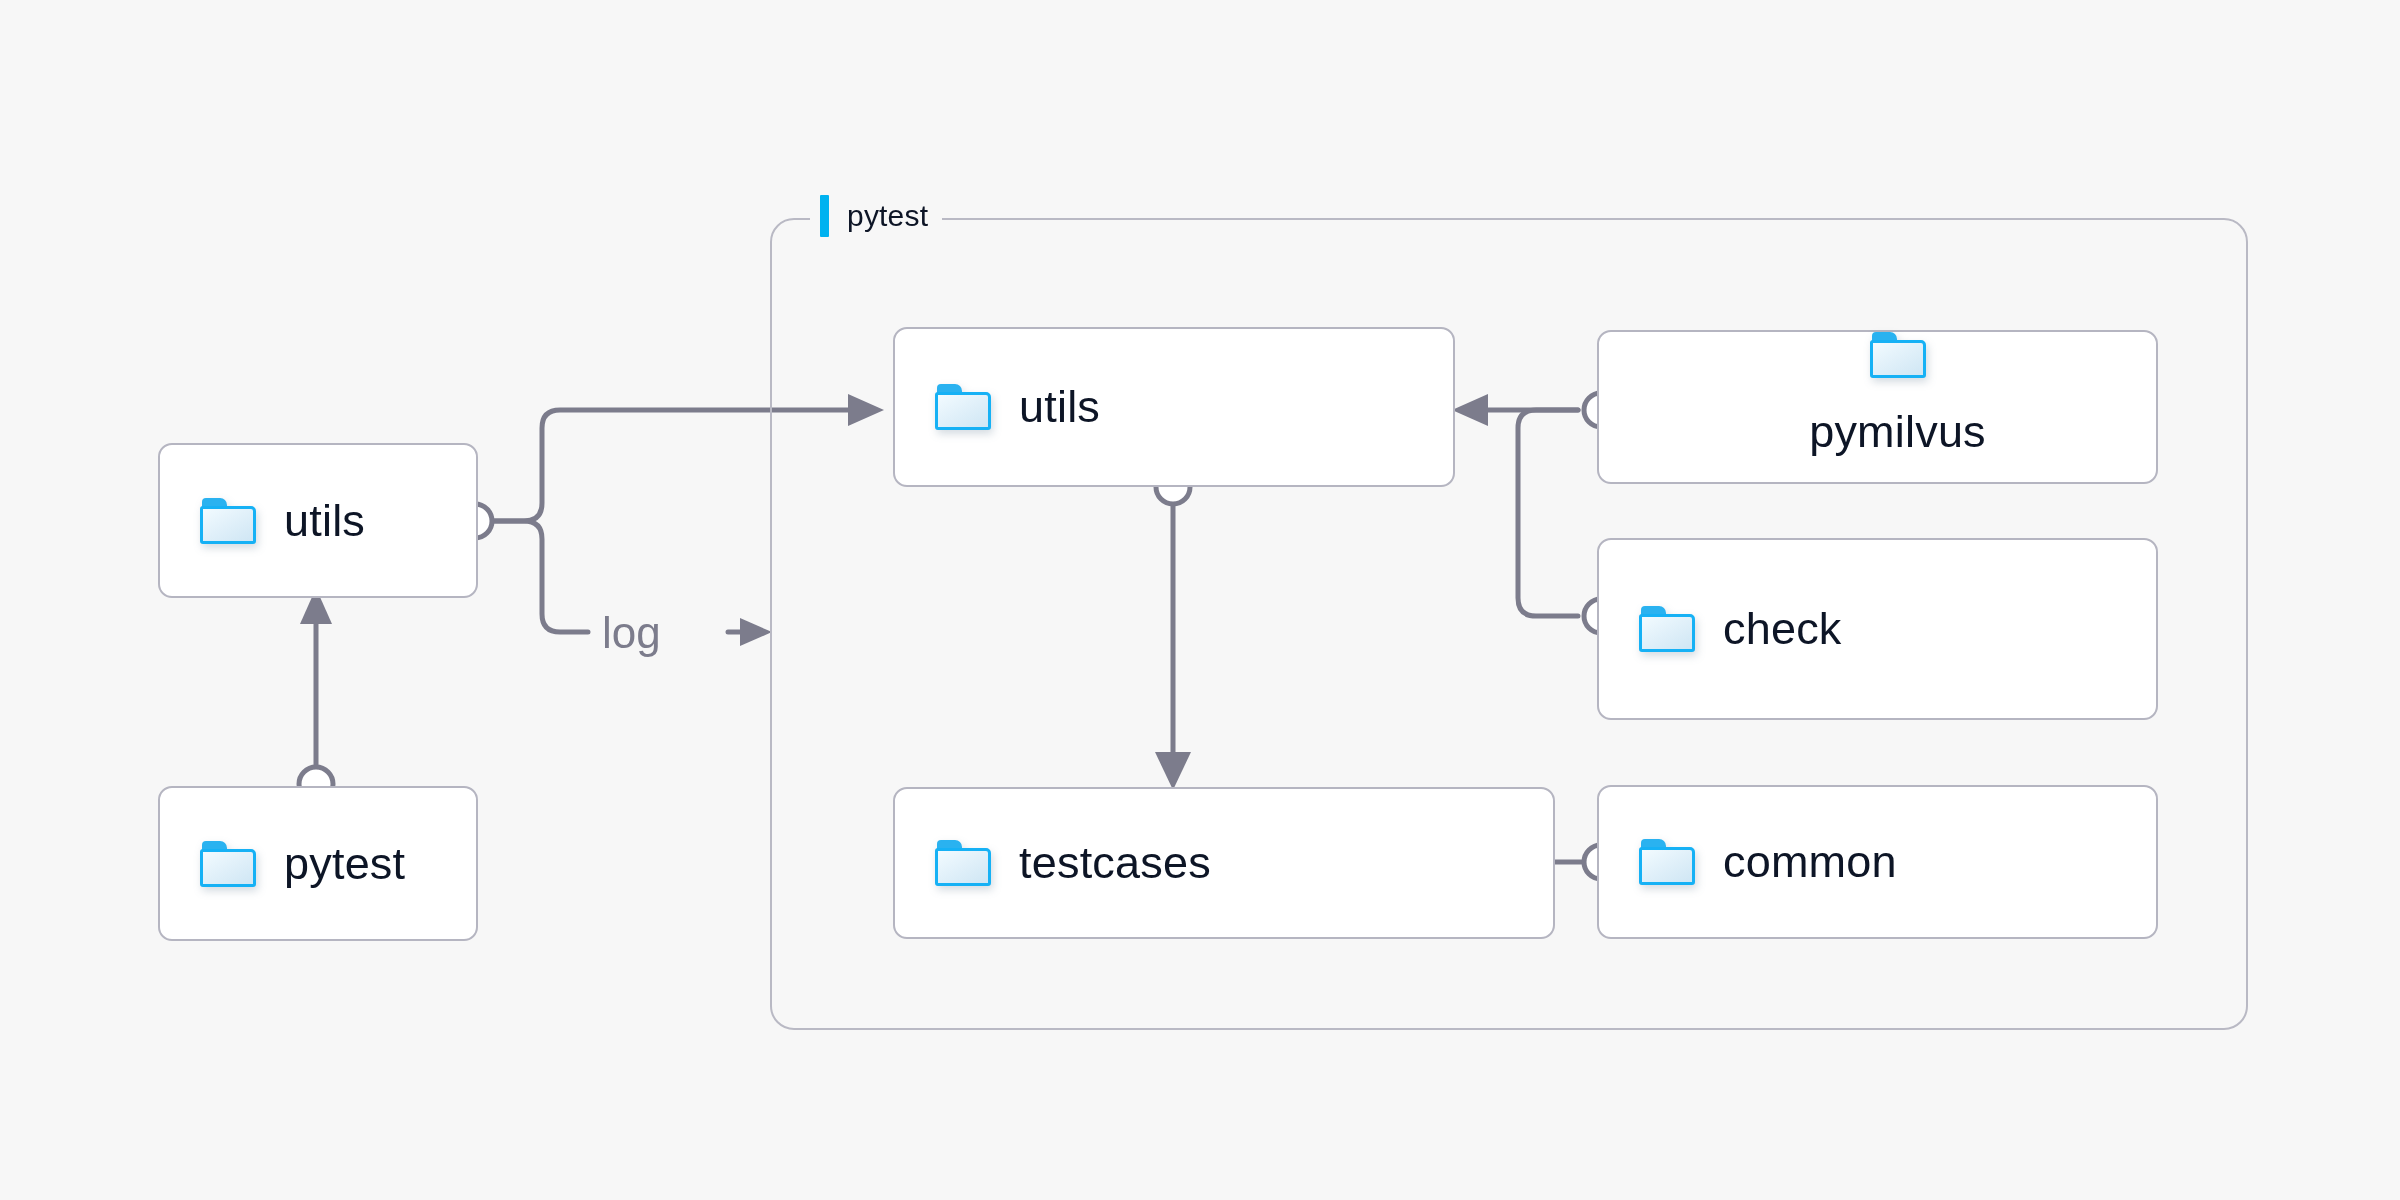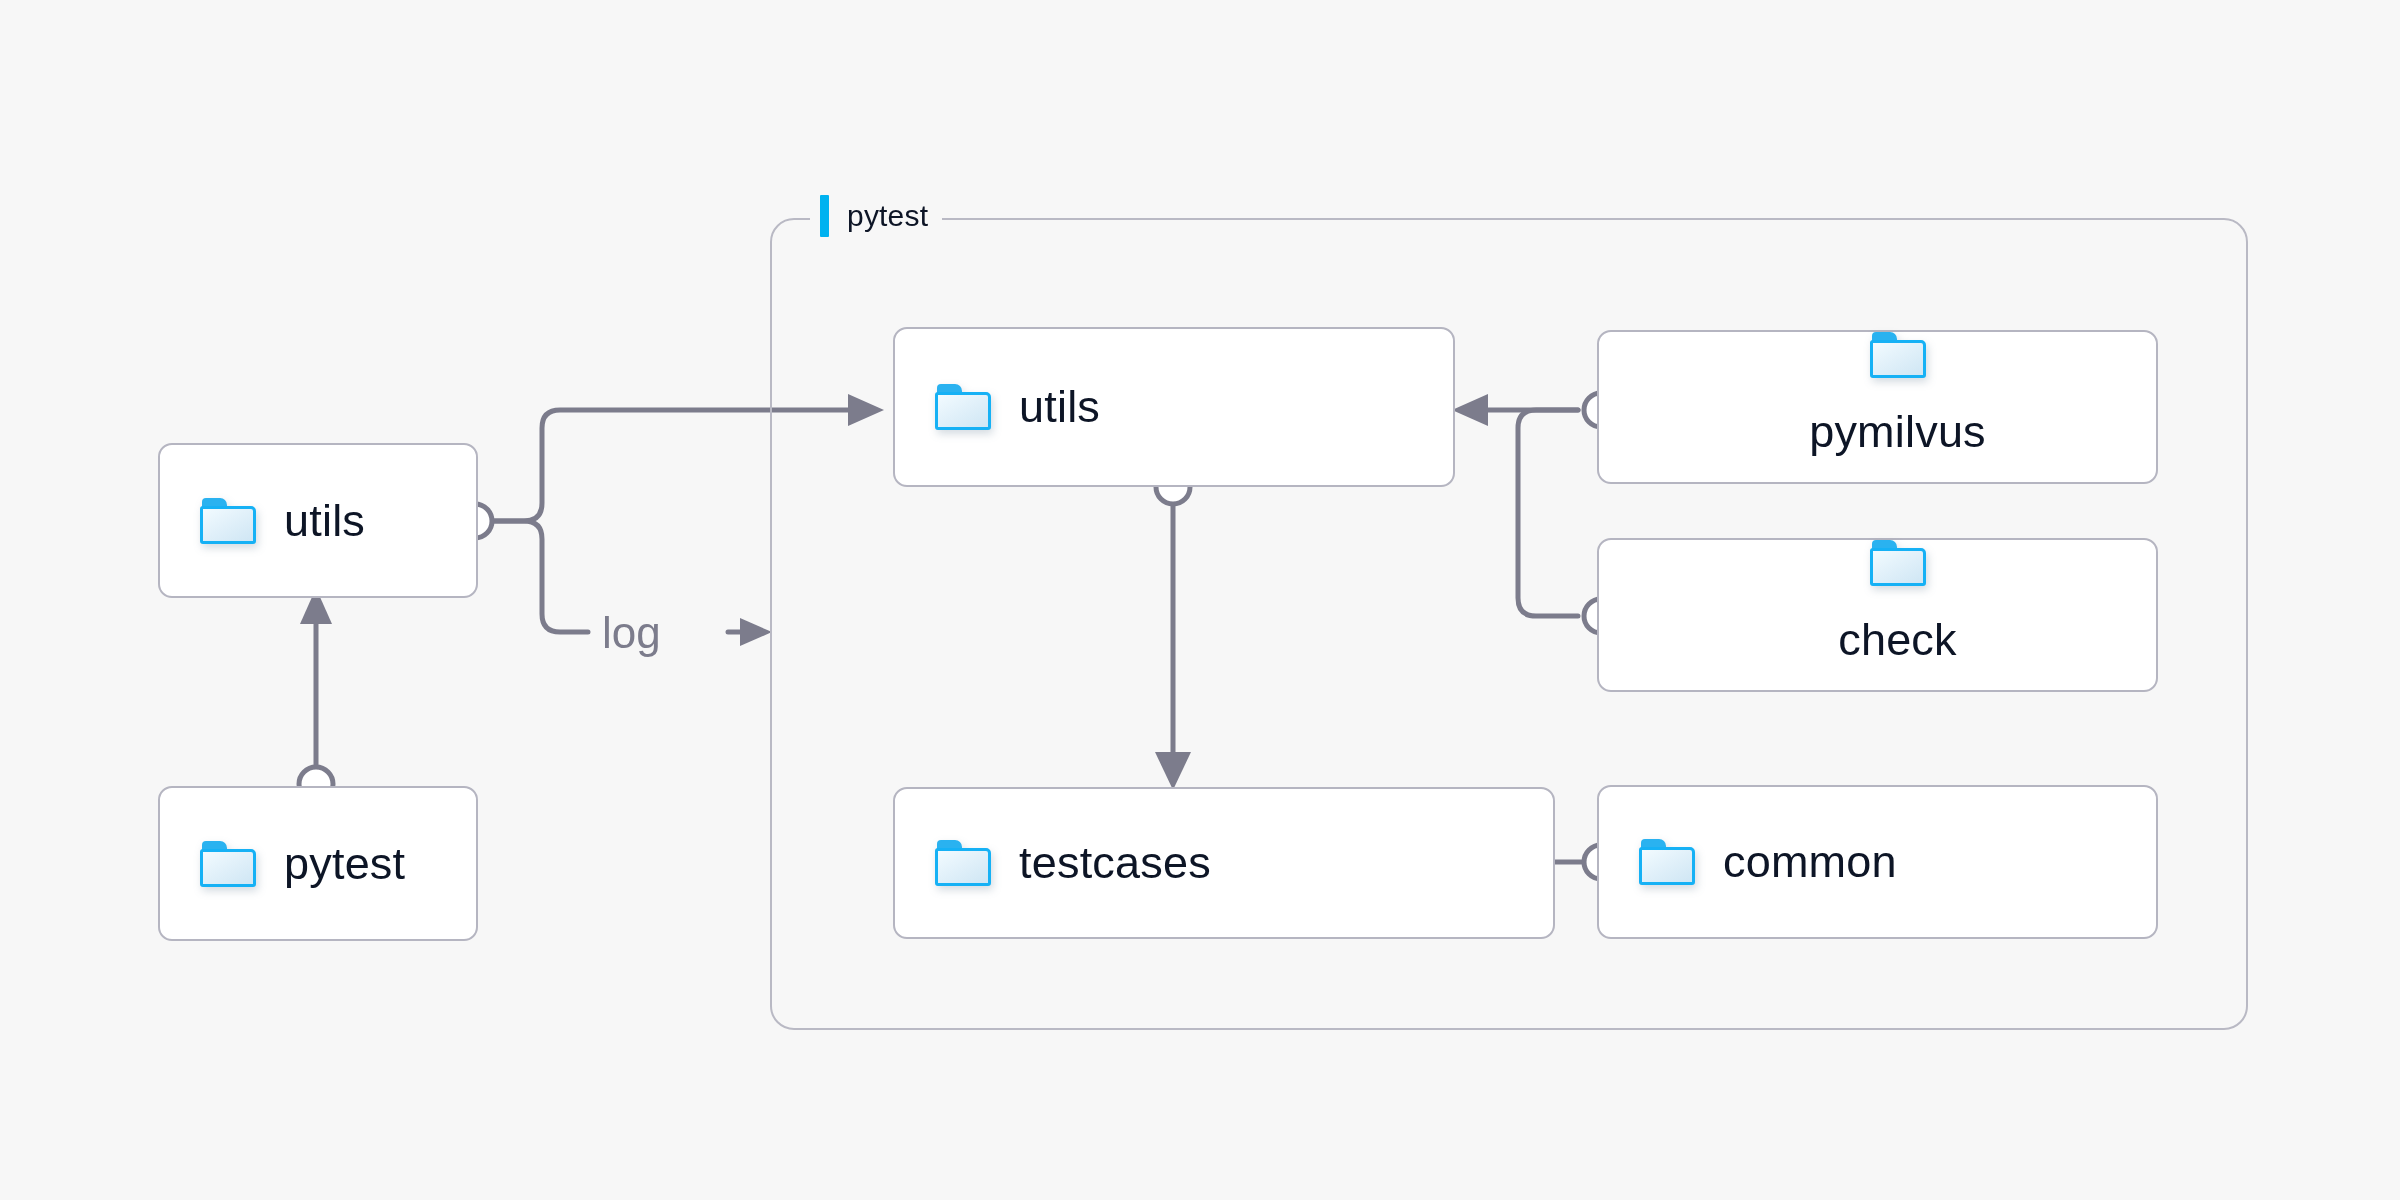--- a/index.html
+++ b/index.html
@@ -215,21 +215,21 @@
   </div>
 
   <div class="node" style="left:1597px; top:330px; width:561px; height:154px;flex-direction:column;">
     <span class="folder">
       <span class="tab"></span>
         <span class="body"></span>
     </span>
     <span class="node-label">pymilvus</span>
   </div>
 
-  <div class="node" style="left:1597px; top:538px; width:561px; height:154px;flex-direction:column;">
+  <div class="node" style="left:1597px; top:538px; width:561px; height:182px;">
     <span class="folder">
       <span class="tab"></span>
         <span class="body"></span>
     </span>
     <span class="node-label">check</span>
   </div>
 
   <div class="node" style="left:1597px; top:785px; width:561px; height:154px;">
     <span class="folder">
       <span class="tab"></span>

